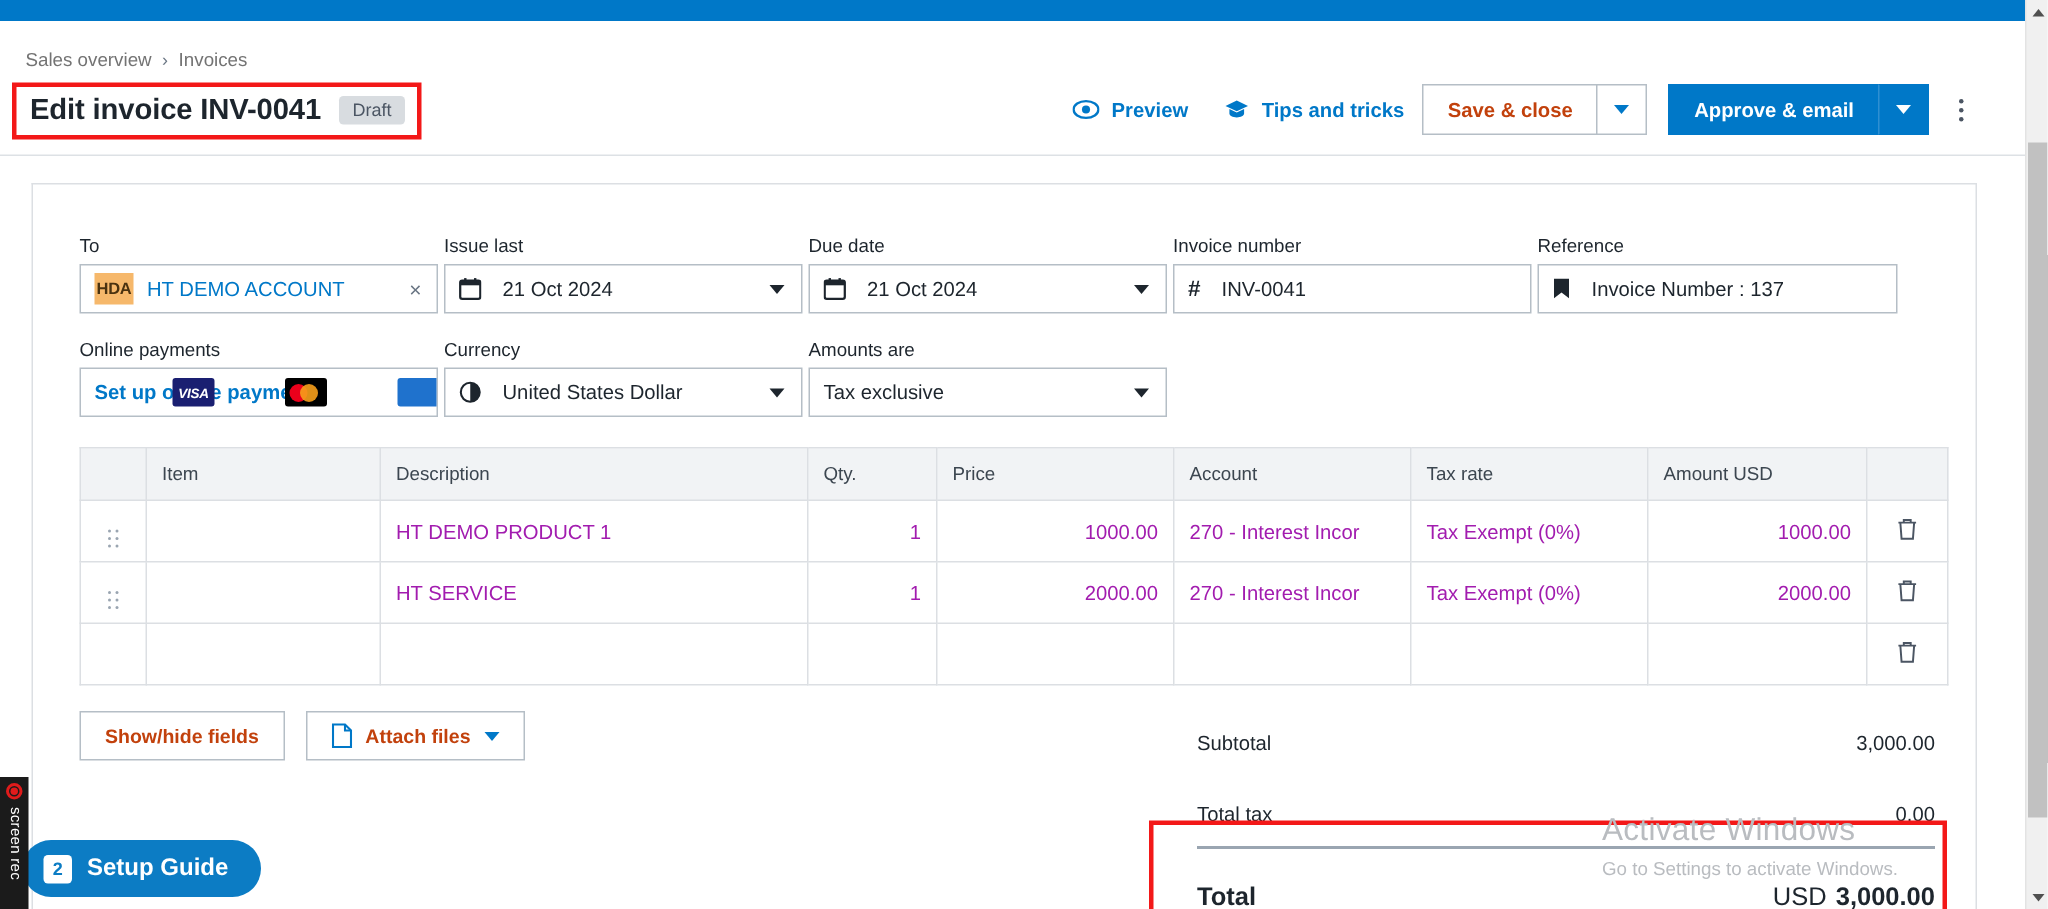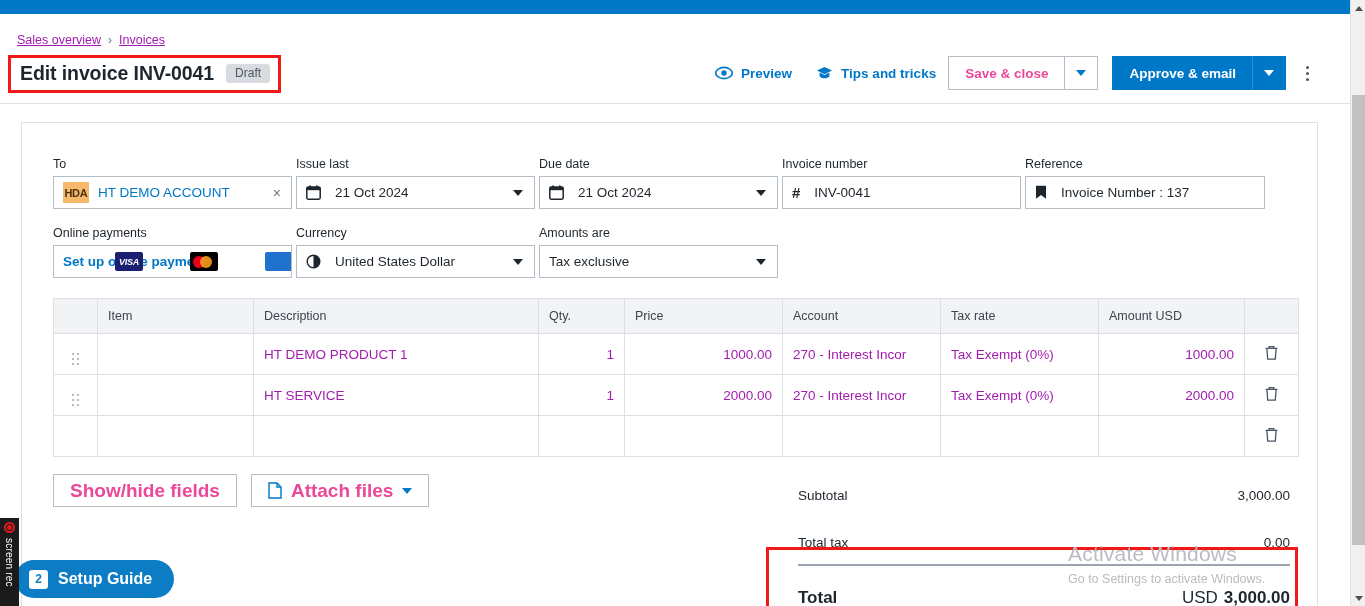--- a/index.html
+++ b/index.html
@@ -25,21 +25,21 @@
     background: #fff;
     overflow: hidden;
   }
 
   
   .crumbs {
     position: absolute; left: 17px; top: 19px;
     font-size: 12.5px; color: #0078c8;
     display: flex; align-items: center; gap: 7px;
   }
-  .crumbs a { color: #a21caf; text-decoration: underline; cursor: pointer; }
+  .crumbs a { color: #737373; cursor: pointer; }
   .crumbs .sep { color: #6a7684; text-decoration: none; font-size: 12px; }
 
   .titlebox {
     position: absolute; left: 8px; top: 41px;
     border: 3px solid #f31818;
     padding: 4px 8px 5px 9px;
     display: flex; align-items: center; gap: 12px;
     background: #fff;
   }
   .pagetitle { font-size: 19.5px; font-weight: bold; color: #1d252d; letter-spacing: -0.1px; }
@@ -55,21 +55,21 @@
     height: 34px;
   }
   .linkbtn {
     display: flex; align-items: center; gap: 8px;
     color: #0078c8; font-size: 13.5px; font-weight: bold;
     cursor: pointer; padding: 0 12px; height: 34px;
   }
   .btn {
     height: 34px; display: flex; align-items: center; justify-content: center;
     font-size: 13.5px; font-weight: bold; cursor: pointer;
-    border: 1px solid #b5bec6; background: #fff; color: #ec4899;
+    border: 1px solid #b5bec6; background: #fff; color: #c2410c;
     padding: 0 16px;
   }
   .btn.split-main { border-right: none; }
   .btn.split-arrow { padding: 0 11px; }
   .btn.primary { background: #0078c8; border-color: #0078c8; color: #fff; }
   .btn.primary.split-arrow { border-left: 1px solid #2f8fd2; }
   .grp { display: flex; }
   .grp + .grp { margin-left: 14px; }
   .kebab {
     width: 30px; height: 34px; margin-left: 6px;
@@ -150,21 +150,21 @@
   .dots6 i { width: 2px; height: 2px; background: #9aa5b1; display: block; border-radius: 50%; }
   td.taxsel { border: 1px solid #9aa5b1; }
   td.trash { width: 54px; text-align: center; padding: 0; }
 
   .trashicon { display: inline-block; cursor: pointer; }
 
   
   .botbtns { display: flex; gap: 14px; }
   .obtn {
     height: 33px; border: 1px solid #b5bec6; background: #fff;
-    color: #ec4899; font-size: 19px; font-weight: bold;
+    color: #c2410c; font-size: 13px; font-weight: bold;
     display: flex; align-items: center; gap: 9px; padding: 0 16px; cursor: pointer;
   }
 
   
   .totals { position: absolute; left: 780px; top: 468px; width: 517px; }
   .trow { display: flex; justify-content: space-between; align-items: baseline;
           font-size: 13.5px; color: #1d252d; padding: 5px 8px 5px 17px; }
   .totaldivider { height: 2px; background: #9aa5b1; margin: 9px 8px 0 17px; }
   .grandbox {
     position: absolute; left: -15px; top: 64px; width: 532px; height: 68px;

